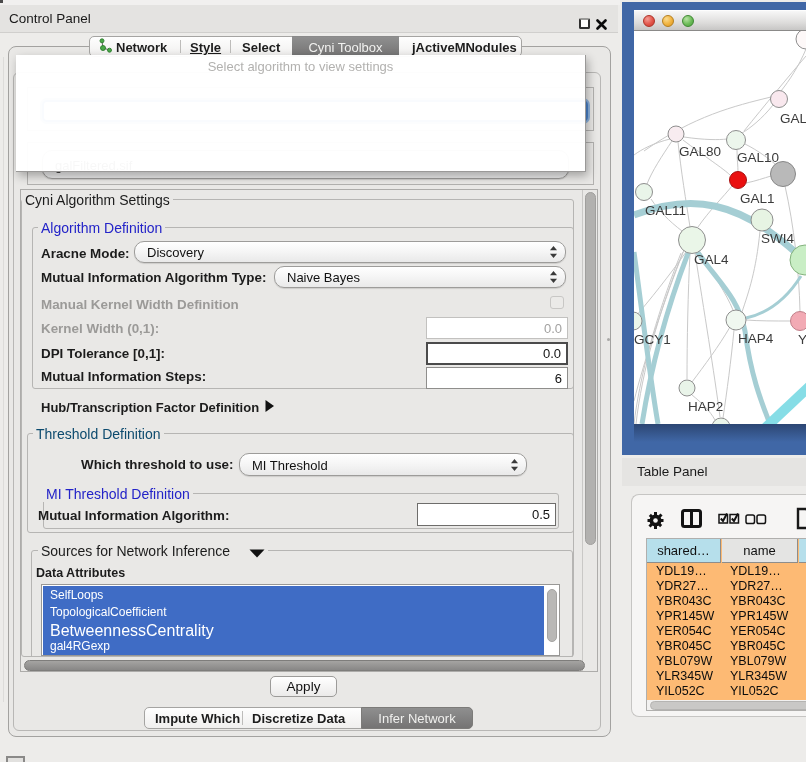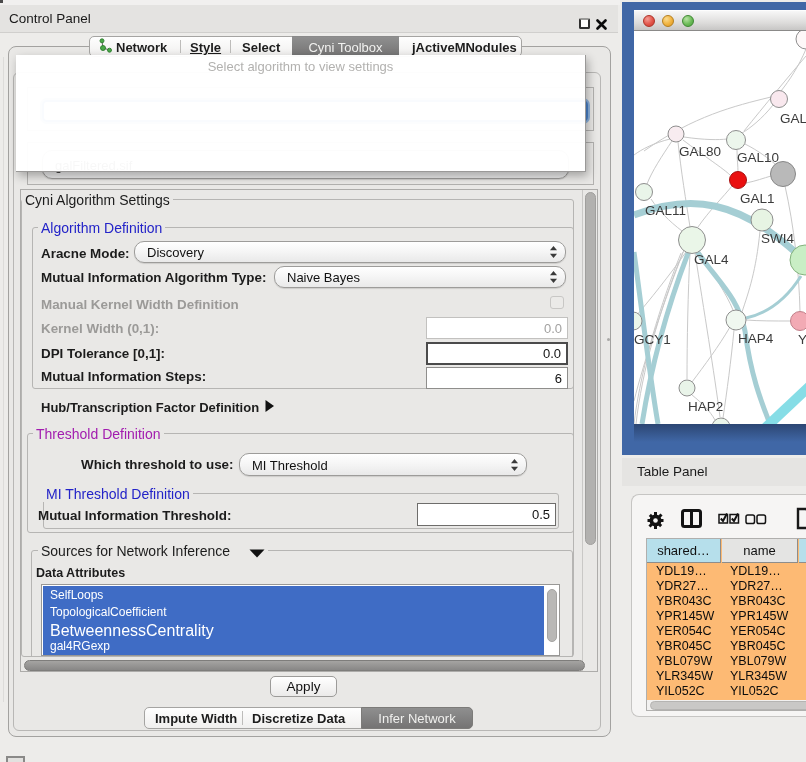--- a/index.html
+++ b/index.html
@@ -88,32 +88,32 @@
 <span class="lbl" style="left:41px;top:346px;">DPI Tolerance [0,1]:</span>
 <div class="tfield" style="left:426px;top:342px;width:142px;height:23px;border:2px solid #4b4b4b;line-height:19px;">0.0</div>
 <span class="lbl" style="left:41px;top:369px;">Mutual Information Steps:</span>
 <div class="tfield" style="left:426px;top:367px;width:142px;height:22px;border:1px solid #8f8e8c;">6</div>
 <span class="lbl" style="left:41px;top:400px;font-size:13px;">Hub/Transcription Factor Definition</span>
 <svg class="abs" style="left:264px;top:399px;" width="11" height="14" viewBox="0 0 11 14">
     <path d="M1.5 1 L10 7 L1.5 13 Z" fill="#111"></path>
   </svg>
 
 <div class="gbox" style="left:27px;top:433px;width:547px;height:100px;"></div>
-<span class="gtitle" style="left:33px;top:427px;color:#a21caf;">Threshold Definition</span>
+<span class="gtitle" style="left:33px;top:427px;color:#0c4a6e;">Threshold Definition</span>
 <span class="lbl" style="left:81px;top:457px;">Which threshold to use:</span>
 <div class="combo" style="left:239px;top:453px;width:288px;height:23px;">
     <span class="ct">MI Threshold</span>
  <svg class="carr" viewBox="0 0 9 14">
       <path d="M4.5 1 L8 5.2 L1 5.2 Z" fill="#3a3a3a"></path>
       <path d="M4.5 13 L8 8.8 L1 8.8 Z" fill="#3a3a3a"></path>
     </svg>
   </div>
 <div class="gbox" style="left:43px;top:493px;width:516px;height:36px;"></div>
 <span class="gtitle" style="left:43px;top:487px;color:#2323c8;">MI Threshold Definition</span>
-<span class="lbl" style="left:38px;top:508px;">Mutual Information Threshold:</span>
+<span class="lbl" style="left:38px;top:508px;">Mutual Information Algorithm:</span>
 <div class="tfield" style="left:417px;top:503px;width:139px;height:23px;border:1px solid #6e6d6b;line-height:21px;">0.5</div>
 
 <div class="gbox" style="left:31px;top:550px;width:542px;height:107px;border-radius:3px 3px 0 0;"></div>
 <span class="gtitle" style="left:38px;top:544px;color:#1c1c1c;">Sources for Network Inference</span>
 <div class="abs" style="left:231px;top:546px;width:37px;height:12px;background:#e9e8e6;"></div>
 <svg class="abs" style="left:249px;top:549px;" width="16" height="9" viewBox="0 0 16 9">
     <path d="M0.5 0.5 L15.5 0.5 L8 8.5 Z" fill="#111"></path>
   </svg>
 <span class="lbl" style="left:36px;top:566px;font-size:12.5px;">Data Attributes</span>
 
@@ -128,21 +128,21 @@
 
 <div class="abs" style="left:582px;top:190px;width:1px;height:481px;background:#c9c8c6;"></div>
 <div class="abs" style="left:585px;top:192px;width:11px;height:353px;background:#b2b1af;border:1px solid #a09f9d;border-radius:6px;"></div>
 
 <div class="abs" style="left:24px;top:660px;width:561px;height:11px;background:linear-gradient(#a5a4a2,#888786);border:1px solid #7e7d7b;border-radius:6px;"></div>
 
 <div class="abs" style="left:270px;top:676px;width:67px;height:21px;background:linear-gradient(#ffffff,#ebeae9);border:1px solid #9c9b99;border-radius:5px;text-align:center;font-size:13.5px;line-height:19px;color:#111;">Apply</div>
 
 <div class="abs" style="left:144px;top:707px;width:329px;height:22px;background:linear-gradient(#fefefe,#f0efee);border:1px solid #a5a4a2;border-radius:5px;"></div>
 <div class="abs" style="left:361px;top:707px;width:112px;height:22px;background:linear-gradient(#8f8f8f,#757474);border:1px solid #7c7b79;border-radius:0 5px 5px 0;"></div>
-<span class="abs" style="left:155px;top:711px;font-size:13px;font-weight:bold;color:#1d1d1d;">Impute Width</span>
+<span class="abs" style="left:155px;top:711px;font-size:13px;font-weight:bold;color:#1d1d1d;">Impute Which</span>
 <div class="abs" style="left:242px;top:711px;width:1px;height:14px;background:#bdbcba;"></div>
 <span class="abs" style="left:252px;top:711px;font-size:13px;font-weight:bold;color:#1d1d1d;">Discretize Data</span>
 <span class="abs" style="left:361px;top:711px;width:112px;text-align:center;font-size:13px;color:#f0f0ee;">Infer Network</span>
 
 <div class="abs" style="left:6px;top:756px;width:19px;height:12px;background:#e2e1df;border:2px solid #8a8988;"></div>
 
 <div class="abs" style="left:607px;top:338px;width:3px;height:3px;background:#aaa9a7;border-radius:50%;"></div>
 
 <div class="abs" style="left:16px;top:55px;width:570px;height:117px;background:rgba(255,255,255,0.97);border-right:1px solid #9a9998;border-bottom:1px solid #9a9998;box-shadow:2px 4px 9px rgba(0,0,0,0.3);">
  <div style="position:absolute;left:0;top:4px;width:100%;text-align:center;font-size:13px;color:#b2b1af;">Select algorithm to view settings</div>

